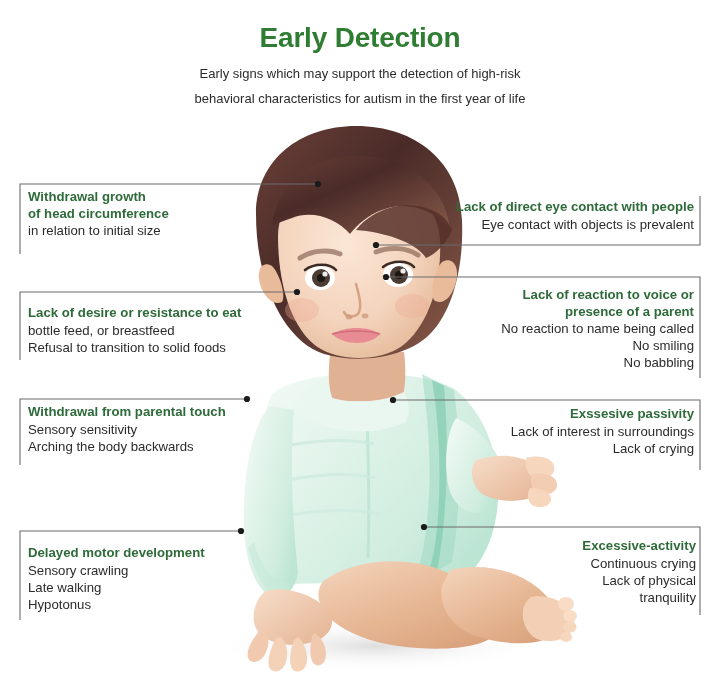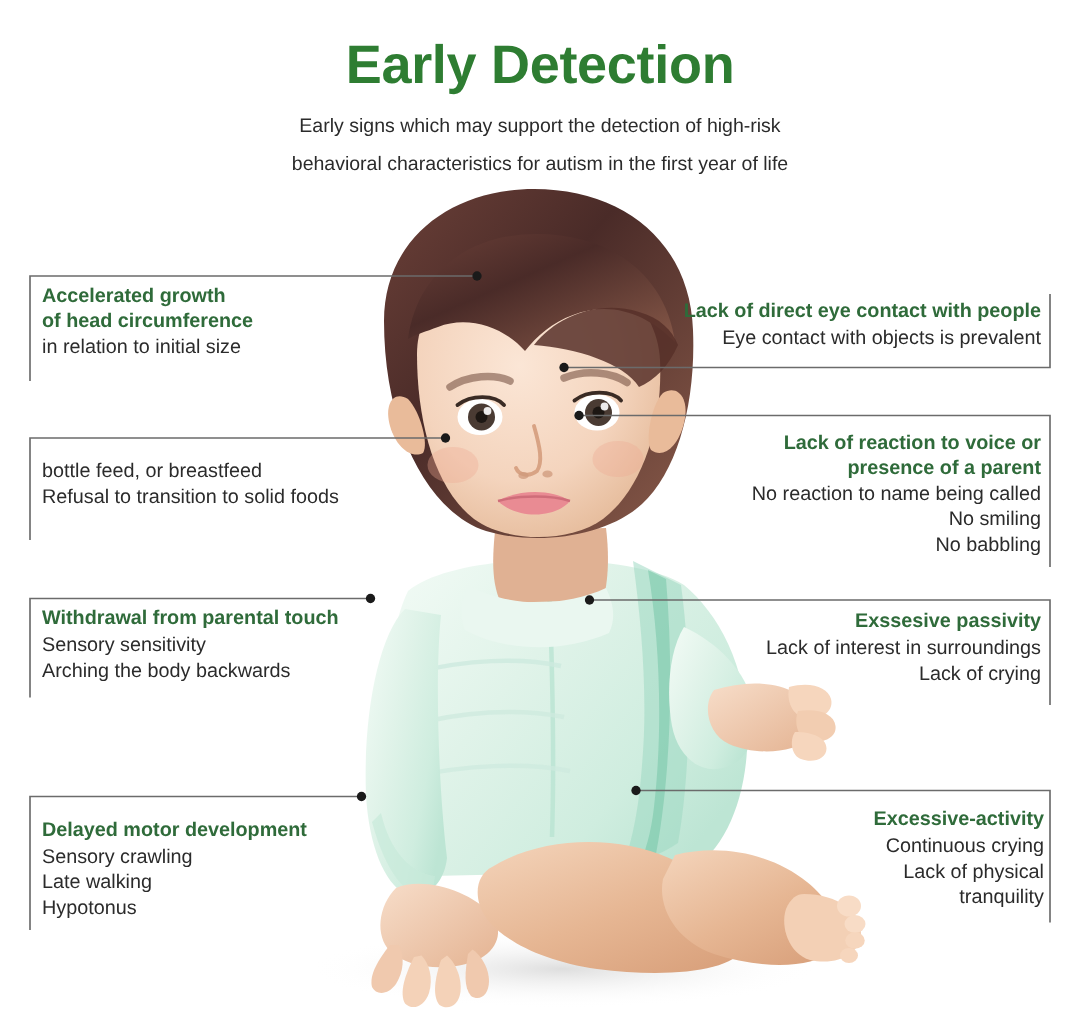--- a/index.html
+++ b/index.html
@@ -24,21 +24,21 @@
     position: absolute;
     top: 0;
     left: 0;
     width: 720px;
     text-align: center;
     z-index: 30;
   }
   .main-title {
     margin: 0;
     padding-top: 22px;
-    font-size: 36px;
+    font-size: 28px;
     font-weight: bold;
     color: #2e7d32;
     letter-spacing: -0.2px;
     font-family: "Liberation Sans", sans-serif;
   }
   .subtitle {
     margin: 0;
     padding-top: 7px;
     font-size: 13px;
     line-height: 25px;
@@ -262,31 +262,32 @@
       <circle cx="247" cy="399" r="3.1"></circle>
       <circle cx="241" cy="531" r="3.1"></circle>
       <circle cx="376" cy="245" r="3.1"></circle>
       <circle cx="386" cy="277" r="3.1"></circle>
       <circle cx="393" cy="400" r="3.1"></circle>
       <circle cx="424" cy="527" r="3.1"></circle>
     </g>
   </svg>
 
   <div class="callout left" style="left:28px; top:189px; width:230px;">
-    <span class="c-title">Accelerated growth</span>
+    <span class="c-title">Withdrawal growth</span>
     <span class="c-title">of head circumference</span>
     <span class="c-line">in relation to initial size</span>
   </div>
 
   <div class="callout right" style="right:26px; top:199px; width:290px;">
     <span class="c-title">Lack of direct eye contact with people</span>
     <span class="c-line">Eye contact with objects is prevalent</span>
   </div>
 
   <div class="callout left" style="left:28px; top:305px; width:250px;">
+    <span class="c-title">Lack of desire or resistance to eat</span>
     <span class="c-line">bottle feed, or breastfeed</span>
     <span class="c-line">Refusal to transition to solid foods</span>
   </div>
 
   <div class="callout right" style="right:26px; top:287px; width:280px;">
     <span class="c-title">Lack of reaction to voice or</span>
     <span class="c-title">presence of a parent</span>
     <span class="c-line">No reaction to name being called</span>
     <span class="c-line">No smiling</span>
     <span class="c-line">No babbling</span>

